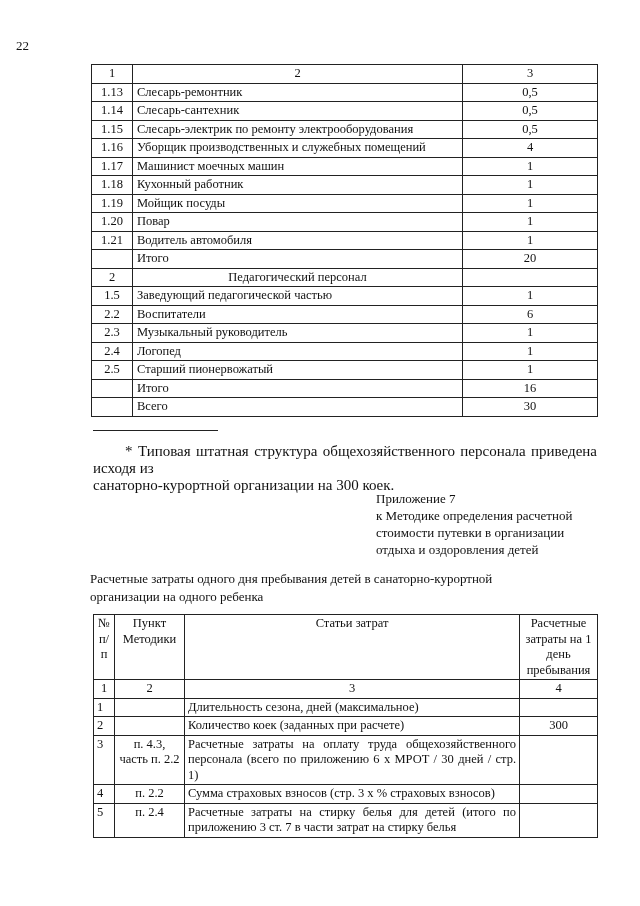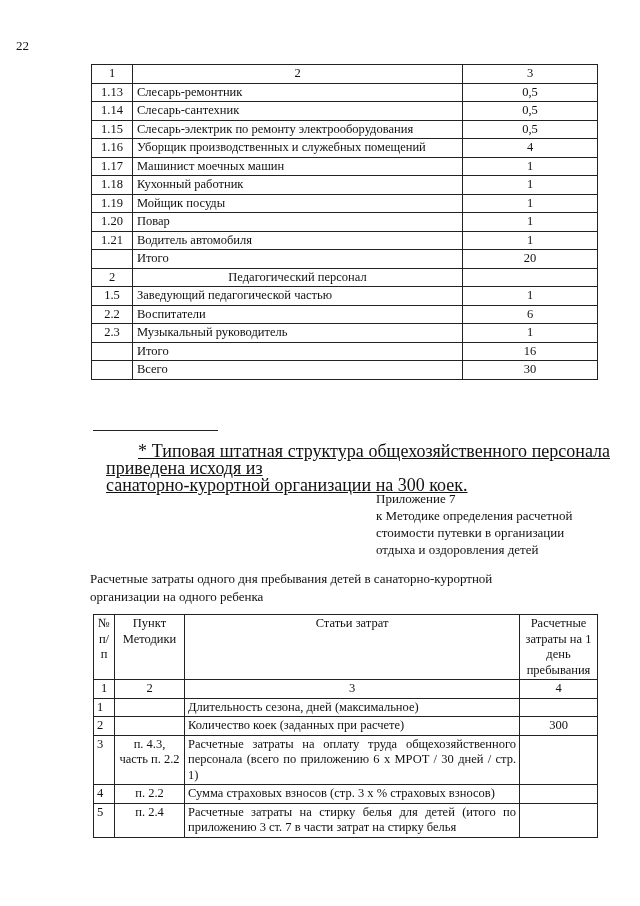--- a/index.html
+++ b/index.html
@@ -7,21 +7,21 @@
       width: 640px; height: 906px; position: relative; overflow: hidden;
       font-family: "Liberation Serif", serif; color: #111; font-size: 12.5px;
     }
     .page-number { position: absolute; left: 16px; width: 640px; top: 38px; text-align: left; font-size: 13px; }
     table { border-collapse: collapse; position: absolute; table-layout: fixed; }
     td { border: 1px solid #222; padding: 0 4px; line-height: 17px; vertical-align: top; }
     .t1 { left: 91px; top: 64px; width: 506px; }
     .t1 td { height: 17.5px; padding-top: 0; padding-bottom: 0; }
     .c { text-align: center; }
     .footline { position: absolute; left: 93px; top: 430px; width: 125px; border-top: 1px solid #222; }
-    .footnote { position: absolute; left: 106px; top: 443px; width: 504px; line-height: 17px; text-align: justify; font-size: 18px; text-decoration: underline; }
+    .footnote { position: absolute; left: 93px; top: 443px; width: 504px; line-height: 17px; text-align: justify; font-size: 15px; }
     .footnote .first { text-indent: 32px; display: block; }
     .appendix { position: absolute; left: 376px; top: 490px; width: 230px; line-height: 17px; font-size: 13px; }
     .title2 { position: absolute; left: 90px; width: 510px; top: 570px; line-height: 18px; font-size: 13px; }
     .t2 { left: 93px; top: 614px; width: 504px; }
     .t2 td { line-height: 15.5px; padding: 1px 3px; margin-left: 37px; }
     .just { text-align: justify; }
   </style>
 </head>
 <body>
 
@@ -100,20 +100,30 @@
         <td class="c">1</td>
       </tr>
       <tr>
         <td class="c">2.2</td>
         <td>Воспитатели</td>
         <td class="c">6</td>
       </tr>
       <tr>
         <td class="c">2.3</td>
         <td>Музыкальный руководитель</td>
+        <td class="c">1</td>
+      </tr>
+      <tr>
+        <td class="c">2.4</td>
+        <td>Логопед</td>
+        <td class="c">1</td>
+      </tr>
+      <tr>
+        <td class="c">2.5</td>
+        <td>Старший пионервожатый</td>
         <td class="c">1</td>
       </tr>
       <tr>
         <td class="c"></td>
         <td>Итого</td>
         <td class="c">16</td>
       </tr>
       <tr>
         <td class="c"></td>
         <td>Всего</td>

